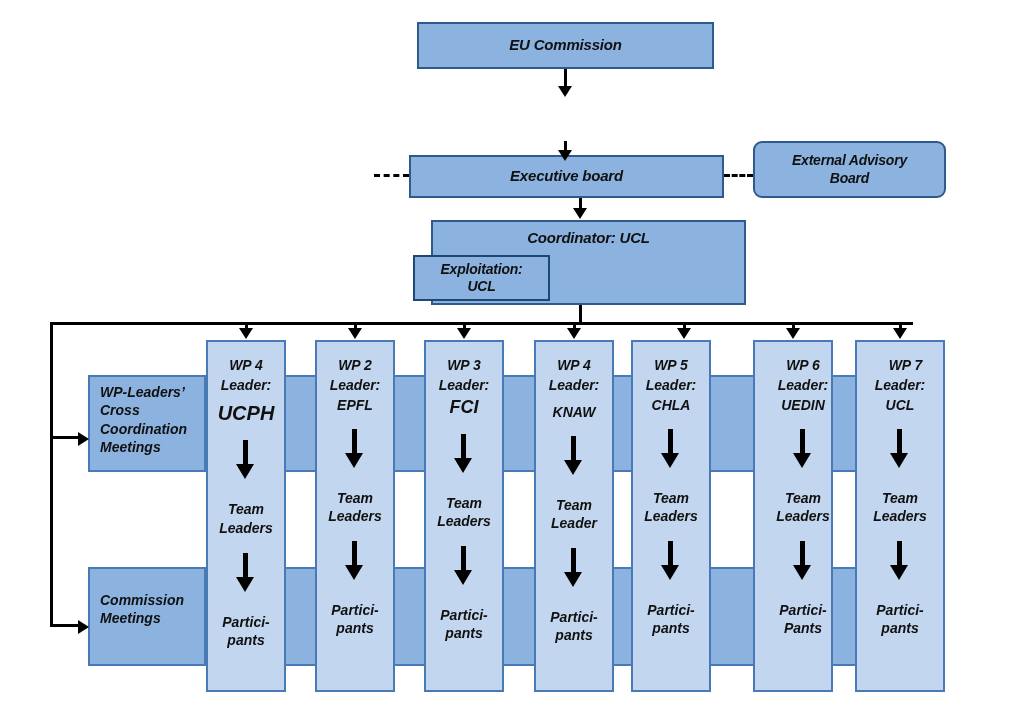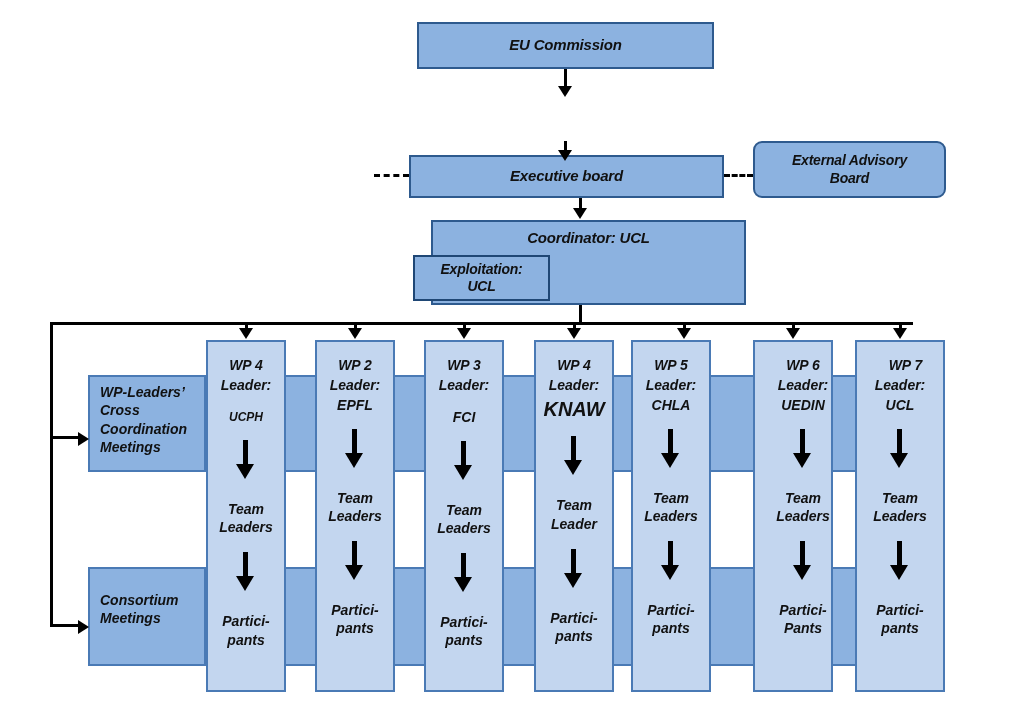--- a/index.html
+++ b/index.html
@@ -211,28 +211,28 @@
       <div class="arrow-down" style="left: 893px; top: 328px;"></div>
     </div>
 
   <div class="backbar" style="left:88px; top:375px; width:850px; height:97px;"></div>
   <div class="backbar" style="left:88px; top:567px; width:850px; height:99px;"></div>
 
   <div class="leftbox" style="left:88px; top:375px; width:118px; height:97px;">WP-Leaders’
 Cross
 Coordination
 Meetings</div>
-  <div class="leftbox" style="left:88px; top:567px; width:118px; height:99px; padding-top:22px;">Consortium
+  <div class="leftbox" style="left:88px; top:567px; width:118px; height:99px; padding-top:22px;">Commission
 Meetings</div>
 
   <div id="wp-columns">
       <div class="wpcol" style="left: 206px; top: 340px; width: 80px; height: 352px;">
         <div class="seg wp-name" style="font-size: 14px; margin-top: 14px;">WP 4</div>
         <div class="seg wp-leader-label" style="font-size: 14px; margin-top: 2px;">Leader:</div>
-        <div class="seg wp-leader" style="font-size: 12px; margin-top: 16px;">UCPH</div>
+        <div class="seg wp-leader" style="font-size: 20px; margin-top: 6px;">UCPH</div>
         <div class="wparrow" style="margin-top: 14px;">
           <div class="shaft"></div>
           <div class="head"></div>
         </div>
         <div class="seg wp-team" style="font-size: 14px; margin-top: 18px;">Team
 Leaders</div>
         <div class="wparrow" style="margin-top: 16px;">
           <div class="shaft"></div>
           <div class="head"></div>
         </div>
@@ -252,38 +252,38 @@
         <div class="wparrow" style="margin-top: 16px;">
           <div class="shaft"></div>
           <div class="head"></div>
         </div>
         <div class="seg wp-participants" style="font-size: 14px; margin-top: 18px;">Partici-
 pants</div>
       </div>
       <div class="wpcol" style="left: 424px; top: 340px; width: 80px; height: 352px;">
         <div class="seg wp-name" style="font-size: 14px; margin-top: 14px;">WP 3</div>
         <div class="seg wp-leader-label" style="font-size: 14px; margin-top: 2px;">Leader:</div>
-        <div class="seg wp-leader" style="font-size: 14px; margin-top: 14px;">FCI</div>
+        <div class="seg wp-leader" style="font-size: 18px; margin-top: 2px;">FCI</div>
         <div class="wparrow" style="margin-top: 14px;">
           <div class="shaft"></div>
           <div class="head"></div>
         </div>
         <div class="seg wp-team" style="font-size: 14px; margin-top: 18px;">Team
 Leaders</div>
         <div class="wparrow" style="margin-top: 16px;">
           <div class="shaft"></div>
           <div class="head"></div>
         </div>
         <div class="seg wp-participants" style="font-size: 14px; margin-top: 18px;">Partici-
 pants</div>
       </div>
       <div class="wpcol" style="left: 534px; top: 340px; width: 80px; height: 352px;">
         <div class="seg wp-name" style="font-size: 14px; margin-top: 14px;">WP 4</div>
         <div class="seg wp-leader-label" style="font-size: 14px; margin-top: 2px;">Leader:</div>
-        <div class="seg wp-leader" style="font-size: 20px; margin-top: 2px;">KNAW</div>
+        <div class="seg wp-leader" style="font-size: 14px; margin-top: 9px;">KNAW</div>
         <div class="wparrow" style="margin-top: 14px;">
           <div class="shaft"></div>
           <div class="head"></div>
         </div>
         <div class="seg wp-team" style="font-size: 14px; margin-top: 18px;">Team
 Leader</div>
         <div class="wparrow" style="margin-top: 16px;">
           <div class="shaft"></div>
           <div class="head"></div>
         </div>

